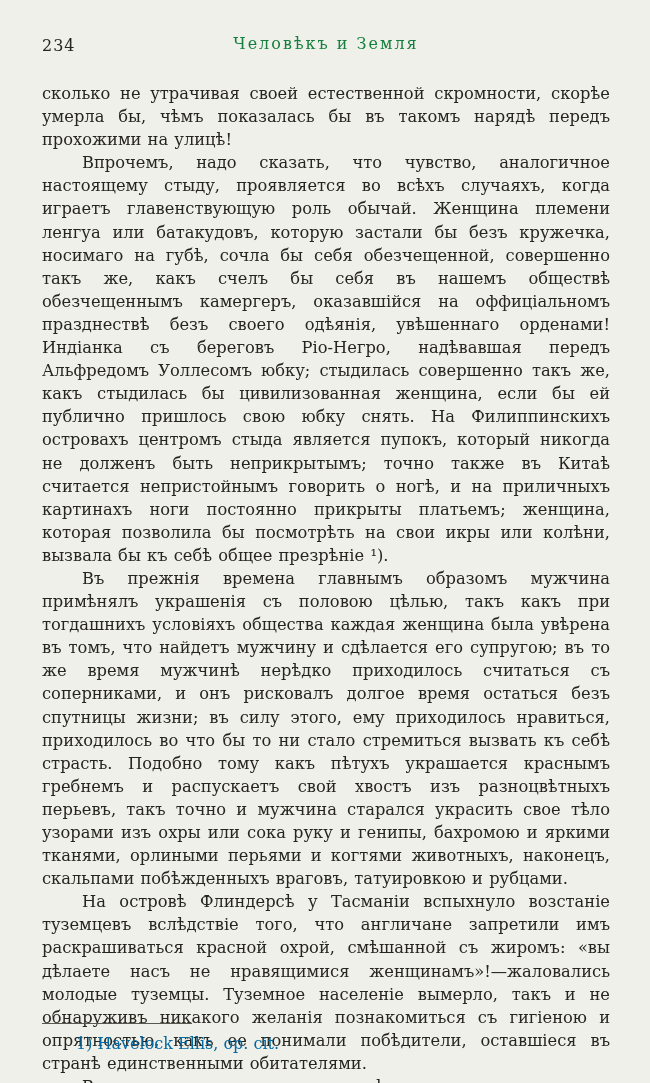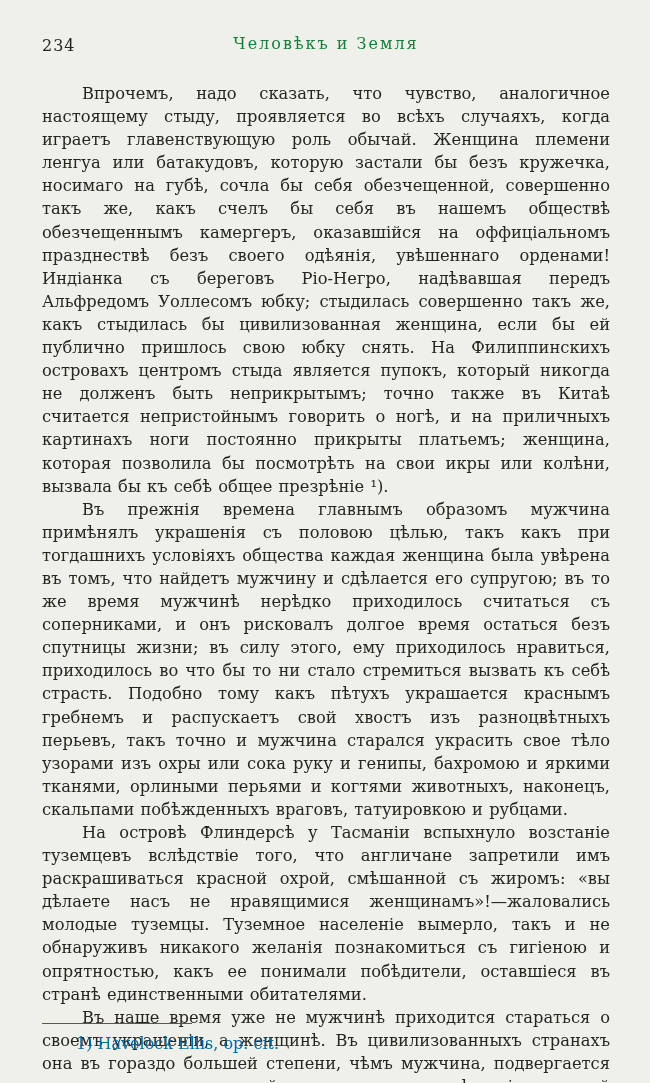--- a/index.html
+++ b/index.html
@@ -69,20 +69,21 @@
 <body>
 
 <div class="page">
 
   <div class="header">
     <span class="page-number">234</span>
     <div class="running-title">Человѣкъ и Земля</div>
   </div>
 
   <div class="body-text">
+    <p class="continuation">сколько не утрачивая своей естественной скромности, скорѣе умерла бы, чѣмъ показалась бы въ такомъ нарядѣ передъ прохожими на улицѣ!</p>
     <p>Впрочемъ, надо сказать, что чувство, аналогичное настоящему стыду, проявляется во всѣхъ случаяхъ, когда играетъ главенствующую роль обычай. Женщина племени ленгуа или батакудовъ, которую застали бы безъ кружечка, носимаго на губѣ, сочла бы себя обезчещенной, совершенно такъ же, какъ счелъ бы себя въ нашемъ обществѣ обезчещеннымъ камергеръ, оказавшійся на оффиціальномъ празднествѣ безъ своего одѣянія, увѣшеннаго орденами! Индіанка съ береговъ Ріо-Негро, надѣвавшая передъ Альфредомъ Уоллесомъ юбку; стыдилась совершенно такъ же, какъ стыдилась бы цивилизованная женщина, если бы ей публично пришлось свою юбку снять. На Филиппинскихъ островахъ центромъ стыда является пупокъ, который никогда не долженъ быть неприкрытымъ; точно также въ Китаѣ считается непристойнымъ говорить о ногѣ, и на приличныхъ картинахъ ноги постоянно прикрыты платьемъ; женщина, которая позволила бы посмотрѣть на свои икры или колѣни, вызвала бы къ себѣ общее презрѣніе ¹).</p>
     <p>Въ прежнія времена главнымъ образомъ мужчина примѣнялъ украшенія съ половою цѣлью, такъ какъ при тогдашнихъ условіяхъ общества каждая женщина была увѣрена въ томъ, что найдетъ мужчину и сдѣлается его супругою; въ то же время мужчинѣ нерѣдко приходилось считаться съ соперниками, и онъ рисковалъ долгое время остаться безъ спутницы жизни; въ силу этого, ему приходилось нравиться, приходилось во что бы то ни стало стремиться вызвать къ себѣ страсть. Подобно тому какъ пѣтухъ украшается краснымъ гребнемъ и распускаетъ свой хвостъ изъ разноцвѣтныхъ перьевъ, такъ точно и мужчина старался украсить свое тѣло узорами изъ охры или сока руку и генипы, бахромою и яркими тканями, орлиными перьями и когтями животныхъ, наконецъ, скальпами побѣжденныхъ враговъ, татуировкою и рубцами.</p>
     <p>На островѣ Флиндерсѣ у Тасманіи вспыхнуло возстаніе туземцевъ вслѣдствіе того, что англичане запретили имъ раскрашиваться красной охрой, смѣшанной съ жиромъ: «вы дѣлаете насъ не нравящимися женщинамъ»!—жаловались молодые туземцы. Туземное населеніе вымерло, такъ и не обнаруживъ никакого желанія познакомиться съ гигіеною и опрятностью, какъ ее понимали побѣдители, оставшіеся въ странѣ единственными обитателями.</p>
     <p>Въ наше время уже не мужчинѣ приходится стараться о своемъ украшеніи, а женщинѣ. Въ цивилизованныхъ странахъ она въ гораздо большей степени, чѣмъ мужчина, подвергается опасности остаться одной на всю жизнь; вслѣдствіе этого ей приходится украшать себя шелковыми</p>
   </div>
 
   <div class="footnote-block">
     <div class="footnote-rule"></div>
     <div class="footnote">1) Havelock Ellis, op. cit.</div>
   </div>

